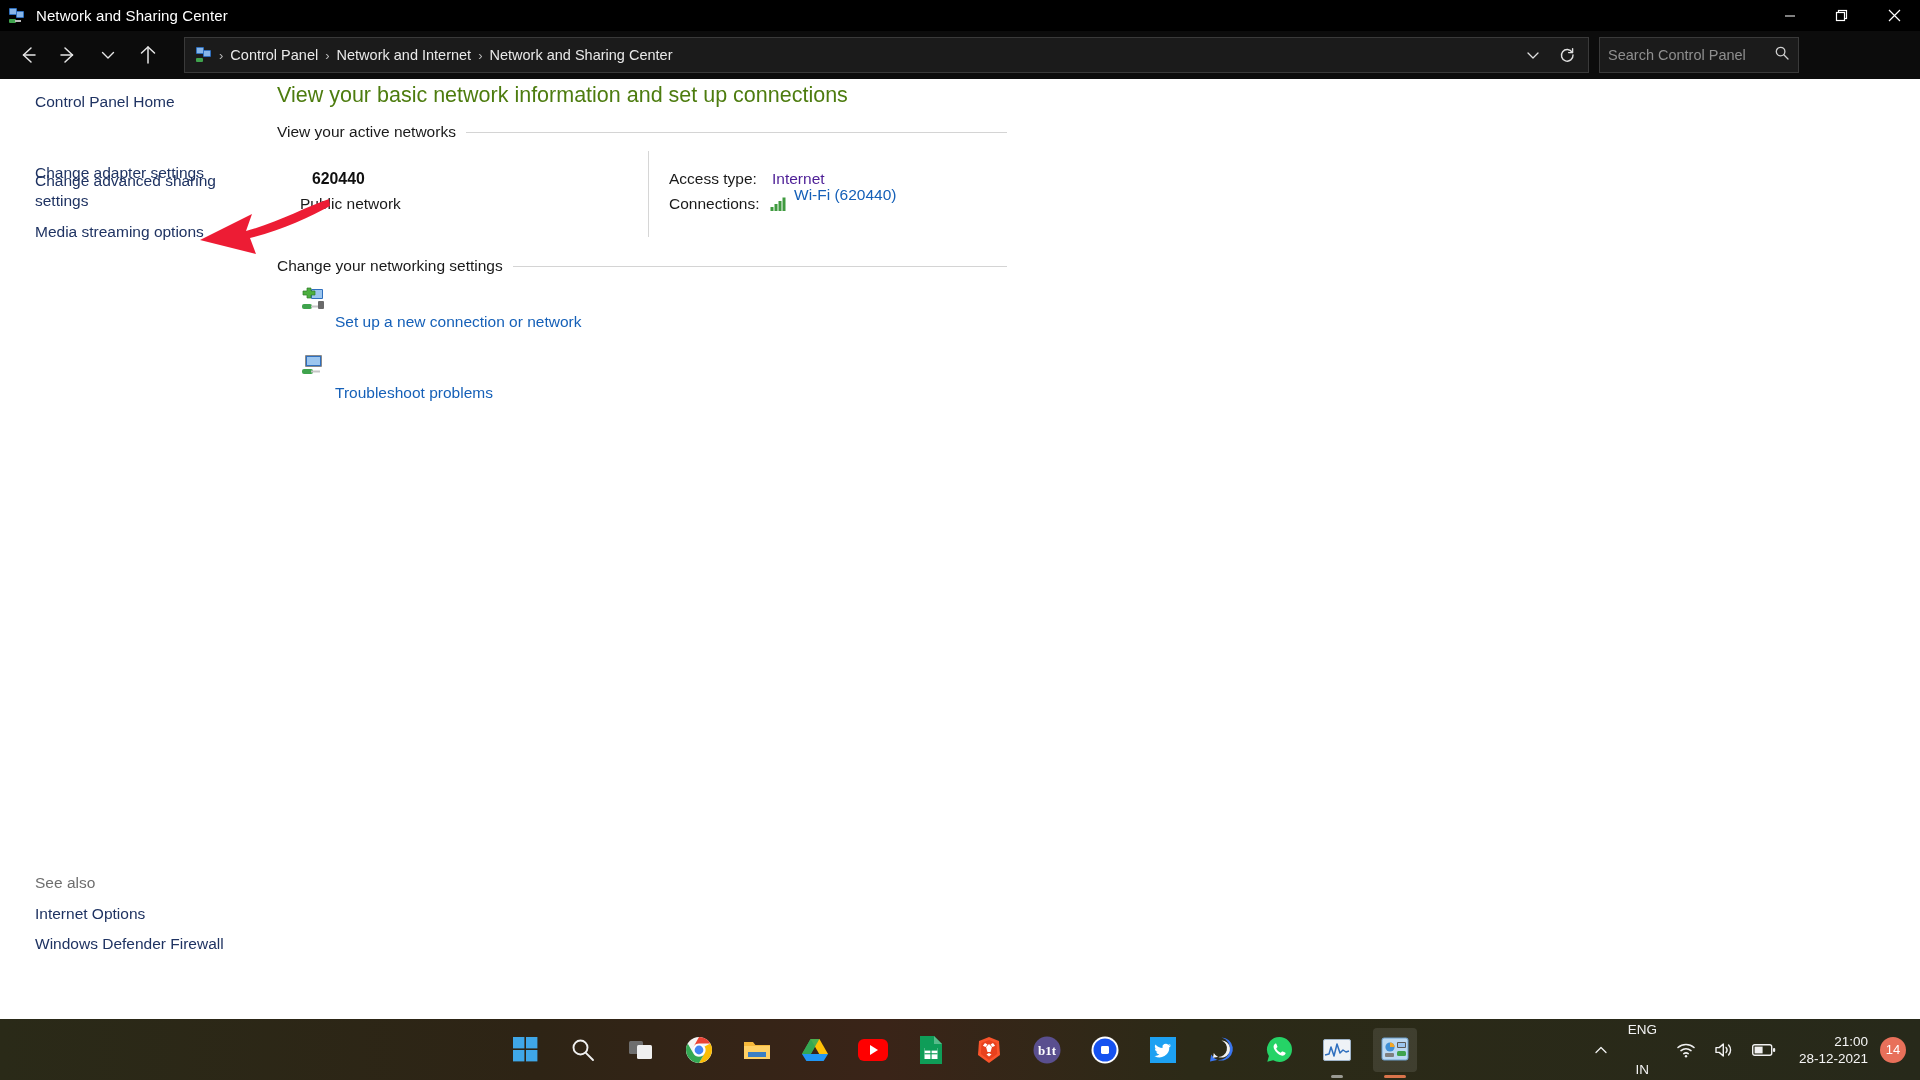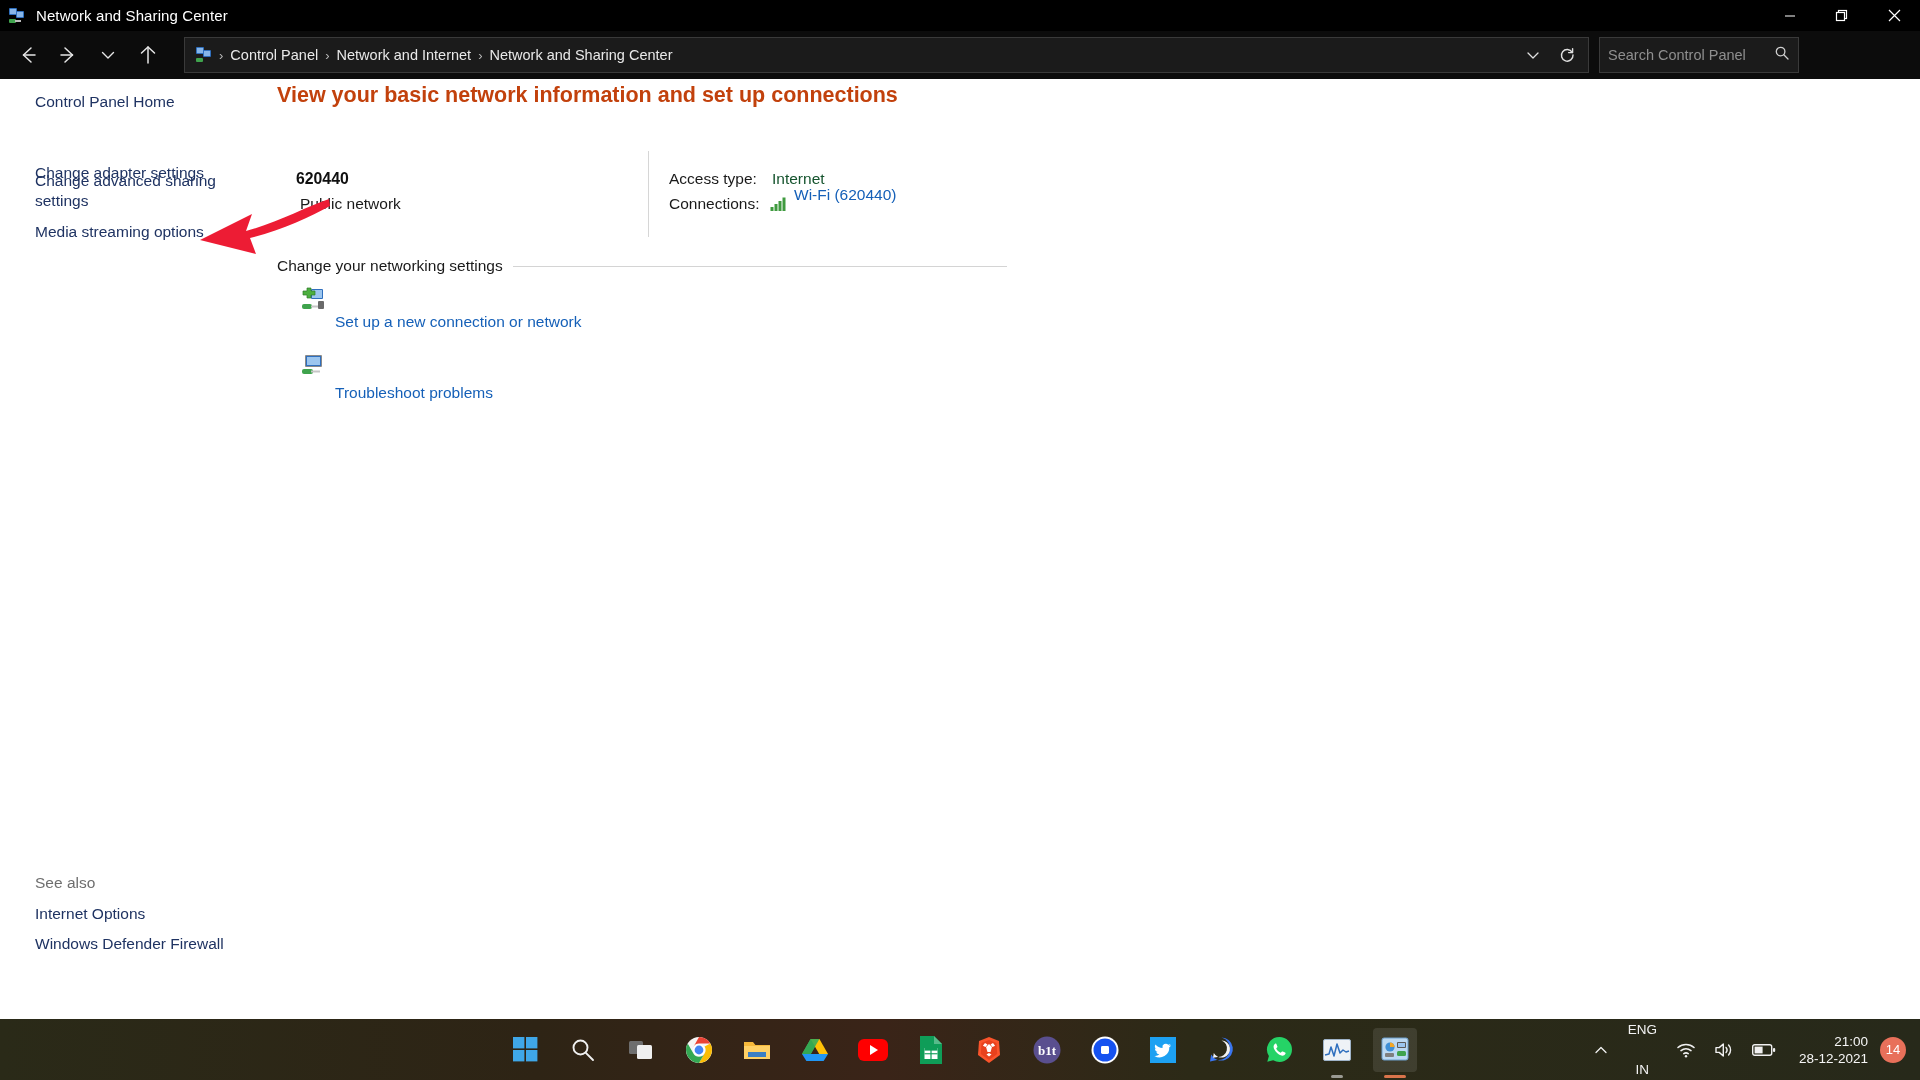--- a/index.html
+++ b/index.html
@@ -71,34 +71,34 @@
     position: absolute; color: #1f3362; font-size: 15.5px; line-height: 20px;
     font-family: "Liberation Sans", sans-serif;
   }
   .side-link.multi { width: 190px; }
   .see-also-label { position: absolute; color: #6e6e6e; font-size: 15.5px; }
 
   .main { position: absolute; left: 272px; top: 0; width: 1648px; height: 940px; }
 
   .page-title {
     position: absolute; left: 5px; top: 4px;
-    color: #c2410c; font-size: 21.5px; font-weight: 700; white-space: nowrap;
+    color: #4d7c0f; font-size: 21.5px; font-weight: 400; white-space: nowrap;
   }
   .sec-head {
     position: absolute; display: flex; align-items: center; width: 730px;
   }
   .sec-head .txt { color: #1a1a1a; font-size: 15.5px; white-space: nowrap; }
   .sec-head .rule { flex: 1; height: 1px; background: #d4d4d4; margin-left: 10px; }
 
   .net-name { position: absolute; color: #101010; font-size: 15.8px; font-weight: bold; }
   .net-type { position: absolute; color: #1a1a1a; font-size: 15.5px; }
   .vrule { position: absolute; width: 1px; background: #d6d6d6; }
 
   .kv-label { position: absolute; color: #1a1a1a; font-size: 15.5px; }
-  .kv-val   { position: absolute; color: #14532d; font-size: 15.5px; }
+  .kv-val   { position: absolute; color: #4c1d95; font-size: 15.5px; }
   .kv-link  { position: absolute; color: #1560b8; font-size: 15.5px; }
 
   .item-link { position: absolute; color: #1560b8; font-size: 15.5px; margin-top: 24px; }
   .item-desc { position: absolute; color: #1a1a1a; font-size: 15.5px; white-space: nowrap; }
   .item-icon { position: absolute; width: 26px; height: 26px; }
 
   
   .arrow { position: absolute; left: 196px; top: 118px; pointer-events: none; }
 
   
@@ -251,24 +251,28 @@
 
       <div class="see-also-label" style="left:35px; top:795px;">See also</div>
       <a class="side-link" style="left:35px; top:825px;">Internet Options</a>
       <a class="side-link" style="left:35px; top:855px;">Windows Defender Firewall</a>
     </div>
 
     <div class="main">
 
       <div class="page-title">View your basic network information and set up connections</div>
 
+      <div class="sec-head" style="left:5px; top:44px; width:730px;">
+        <span class="txt">View your active networks</span>
+        <span class="rule"></span>
+      </div>
 
       <div class="vrule" style="left:376px; top:72px; height:86px;"></div>
 
-      <div class="net-name" style="left:24px; top:91px;">620440</div>
+      <div class="net-name" style="left:40px; top:91px;">620440</div>
       <div class="net-type" style="left:28px; top:116px;">Public network</div>
 
       <div class="kv-label" style="left:397px; top:91px;">Access type:</div>
       <div class="kv-val" style="left:500px; top:91px;">Internet</div>
 
       <div class="kv-label" style="left:397px; top:116px;">Connections:</div>
       <div style="position:absolute; left:498px; top:117px; width:18px; height:16px;">
         <svg width="18" height="16" viewBox="0 0 18 16">
           <rect x="0.5" y="11" width="3" height="4" fill="#3f9a3f"></rect>
           <rect x="4.5" y="8" width="3" height="7" fill="#3f9a3f"></rect>

